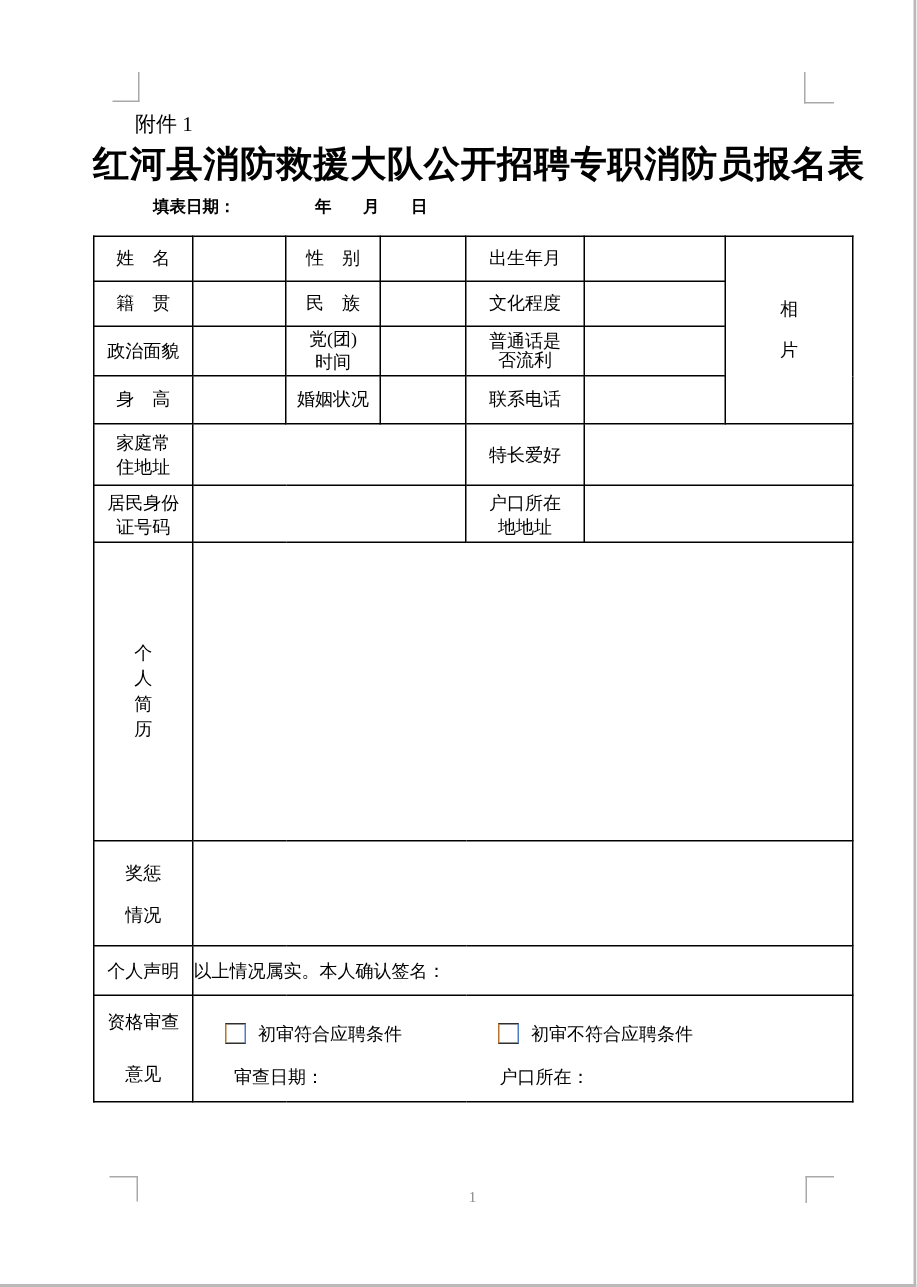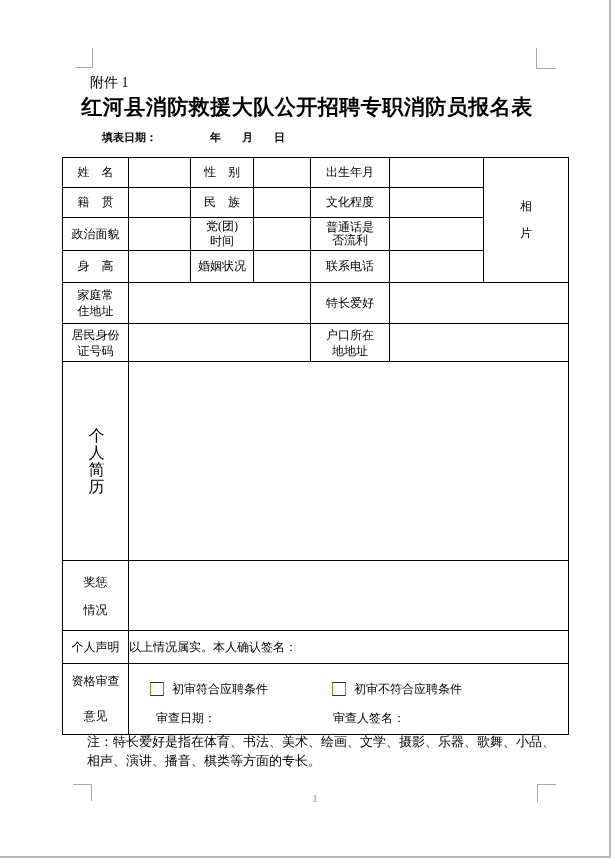--- a/index.html
+++ b/index.html
@@ -11,33 +11,33 @@
   }
   
   .crop{position:absolute;}
   .crop-tl{left:75px;top:48px;width:17px;height:19px;border-right:1px solid #a9a9a9;border-bottom:1px solid #a9a9a9;}
   .crop-tr{left:536px;top:48px;width:19px;height:20px;border-left:1px solid #a9a9a9;border-bottom:1px solid #a9a9a9;}
   .crop-bl{left:73px;top:784px;width:18px;height:16px;border-right:1px solid #a9a9a9;border-top:1px solid #a9a9a9;}
   .crop-br{left:537px;top:784px;width:18px;height:17px;border-left:1px solid #a9a9a9;border-top:1px solid #a9a9a9;}
 
   .attachment{position:absolute;left:90px;top:74px;font-size:14px;}
   .doc-title{position:absolute;left:62px;top:93px;width:490px;text-align:center;
-    font-size:21px;font-weight:bold;letter-spacing:0.5px;white-space:nowrap;}
+    font-size:24px;font-weight:bold;letter-spacing:0.5px;white-space:nowrap;}
   .dateline{position:absolute;left:102px;top:130px;font-size:11px;font-weight:bold;display:flex;}
   .dl-year{margin-left:53px;} .dl-month{margin-left:21px;} .dl-day{margin-left:21px;}
 
   table.form{position:absolute;left:62px;top:157px;width:506px;border-collapse:collapse;table-layout:fixed;padding-left:33px;}
   table.form td{border:1px solid #000;padding:0;font-size:12px;vertical-align:middle;overflow:hidden;}
   td.lbl{text-align:center;}
   .pre{white-space:pre-line;}
   .ln15{line-height:15px;} .ln16{line-height:16px;}
   .small-lbl{font-size:10px;line-height:13px;}
   .vert{margin:0 auto;word-break:break-all;text-align:center;}
   .vert-photo{width:14px;line-height:27px;font-size:12px;}
-  .vert-resume{width:14px;line-height:17px;font-size:16px;}
+  .vert-resume{width:14px;line-height:17px;font-size:12px;}
   .rewards-lbl{line-height:28px;}
   .review-lbl{line-height:35px;font-size:12px;}
   td.statement-cell{text-align:left;padding-left:6px;}
   td.review-cell{vertical-align:top;font-size:13px;}
   .review-line1{display:flex;align-items:center;margin:9px 0 0 21px;text-align:right;}
   .review-line1 .opt1{margin-left:8px;}
   .review-line1 .cb2{margin-left:64px;}
   .review-line1 .opt2{margin-left:8px;}
   .review-line2{display:flex;margin-top:12px;}
   .review-line2 .date-lbl{margin-left:27px;}
@@ -153,27 +153,23 @@
 意见</td>
       <td colspan="6" class="review-cell">
         <div class="review-line1">
           <span class="checkbox cb1"></span>
           <span class="opt1">初审符合应聘条件</span>
           <span class="checkbox cb2"></span>
           <span class="opt2">初审不符合应聘条件</span>
         </div>
         <div class="review-line2">
           <span class="date-lbl">审查日期：</span>
-          <span class="signer-lbl">审查人签名：</span>
+          <span class="signer-lbl">户口所在：</span>
         </div>
       </td>
     </tr>
   </tbody>
     </table>
 
-  <div class="note">
-    <div>注：特长爱好是指在体育、书法、美术、绘画、文学、摄影、乐器、歌舞、小品、</div>
-    <div>相声、演讲、播音、棋类等方面的专长。</div>
-  </div>
 
   <div class="pagenum">1</div>
 
 </div>
 
 </body></html>

